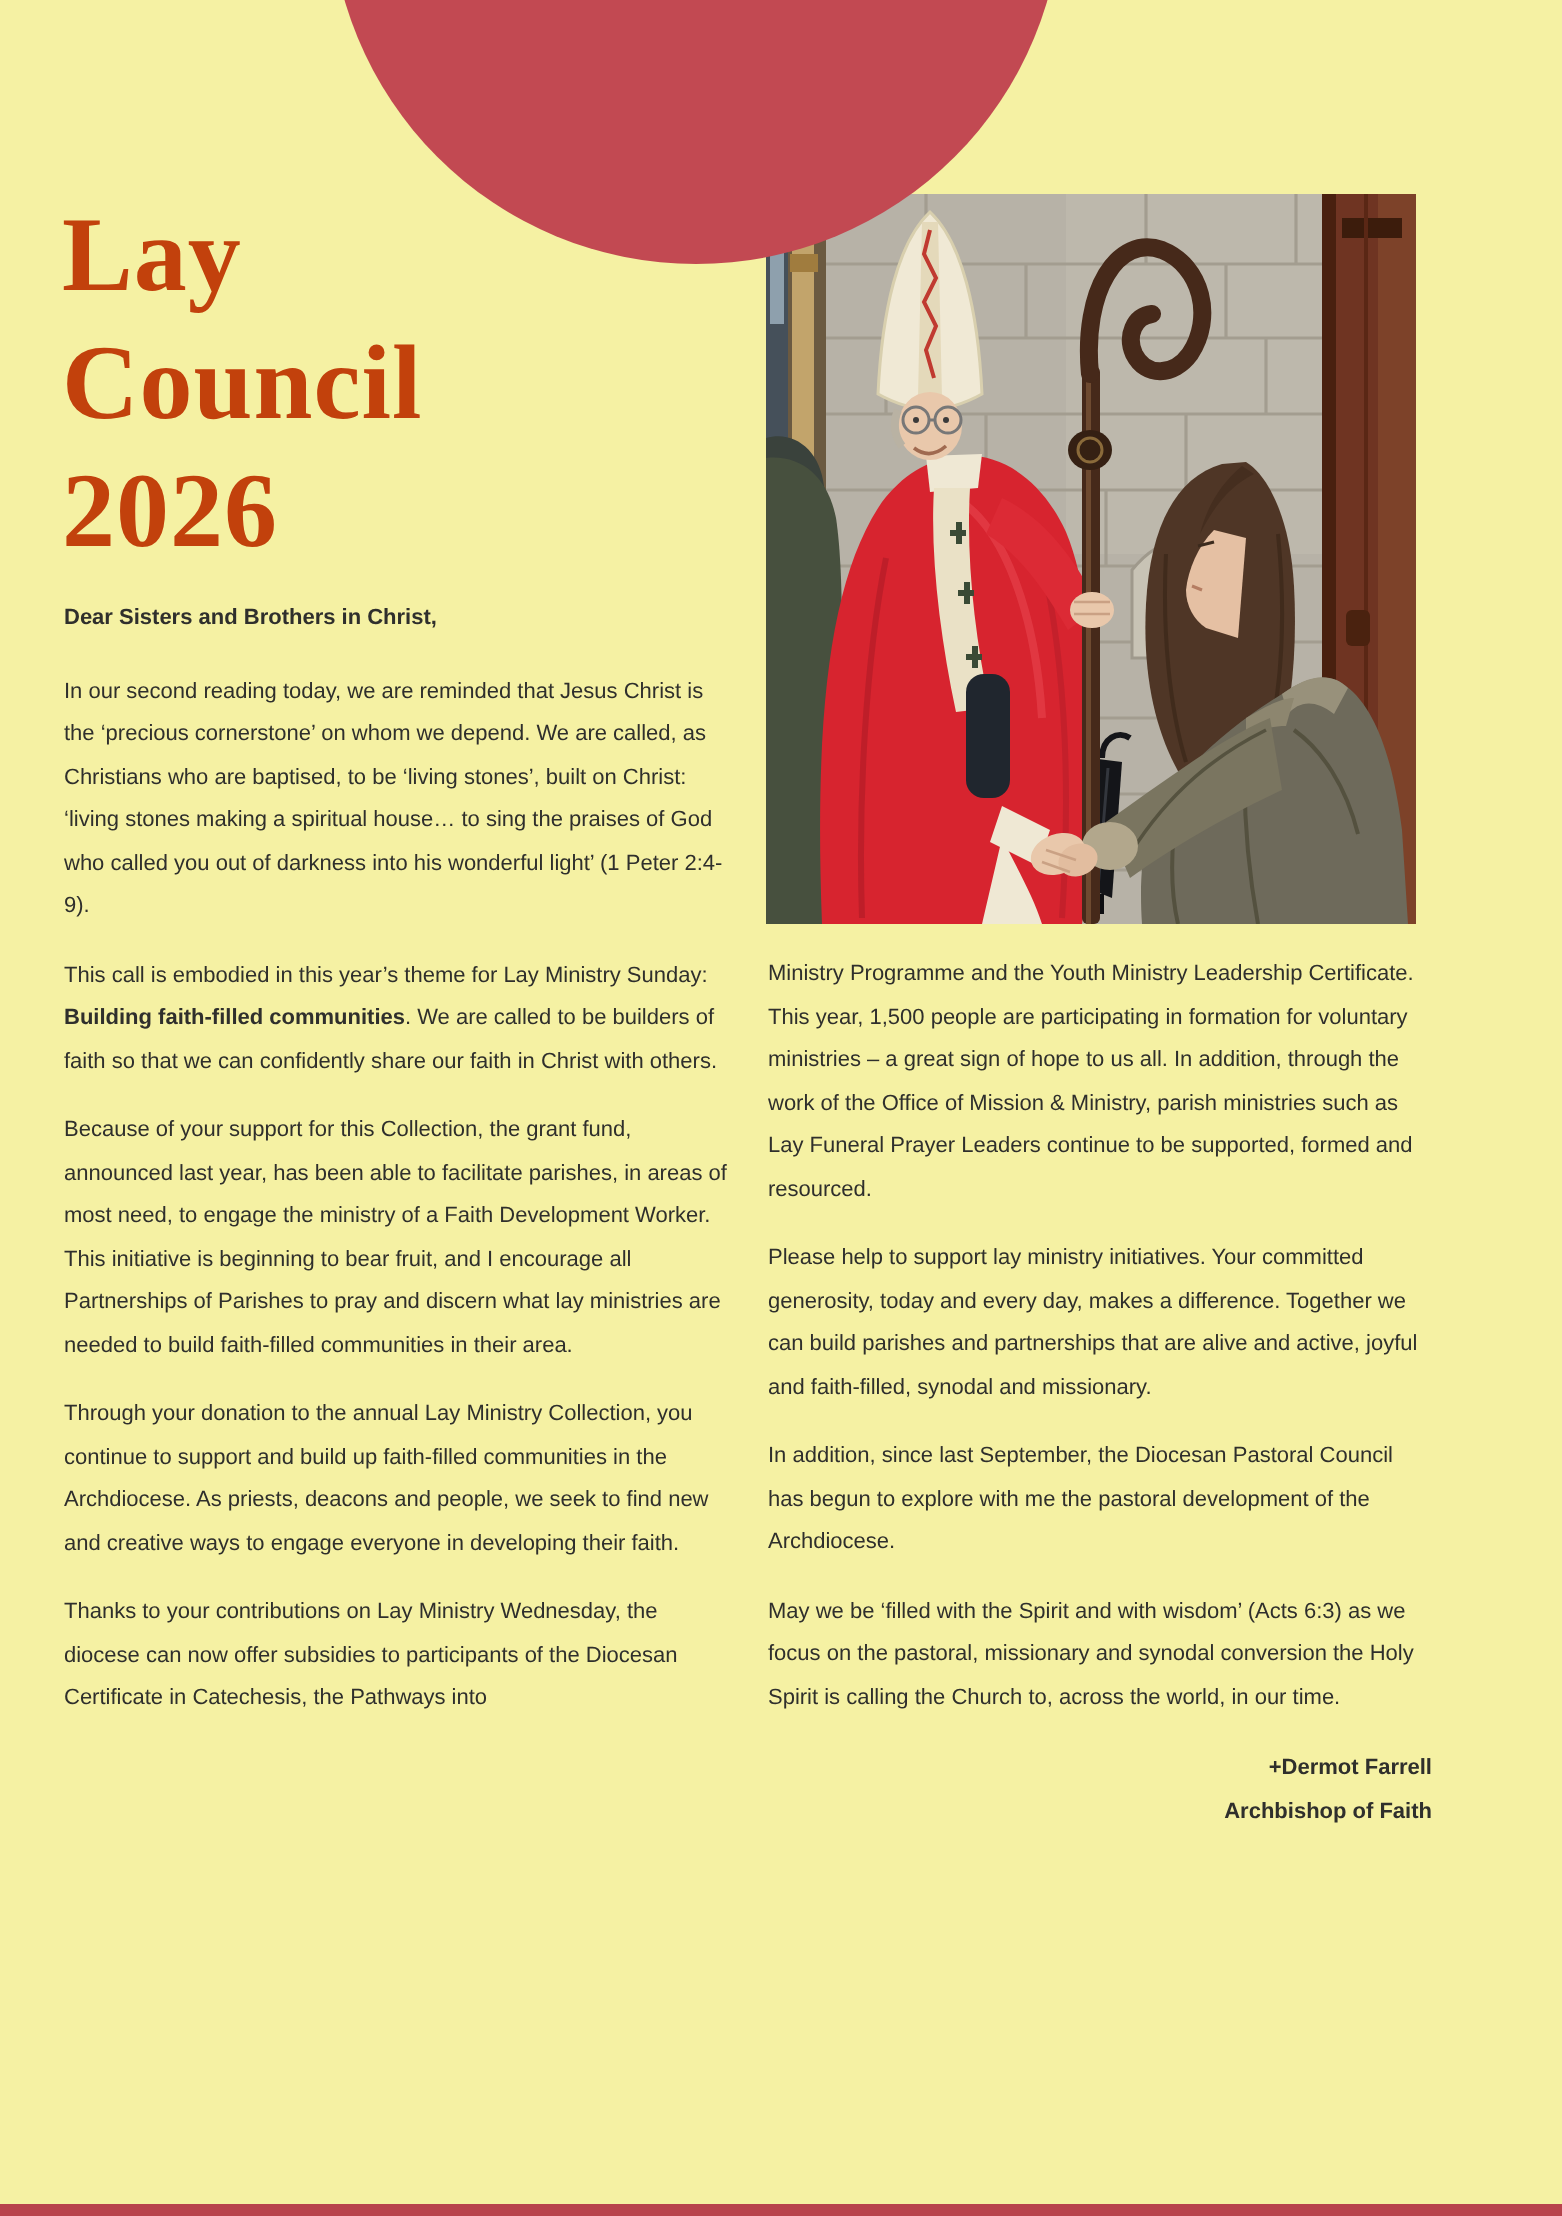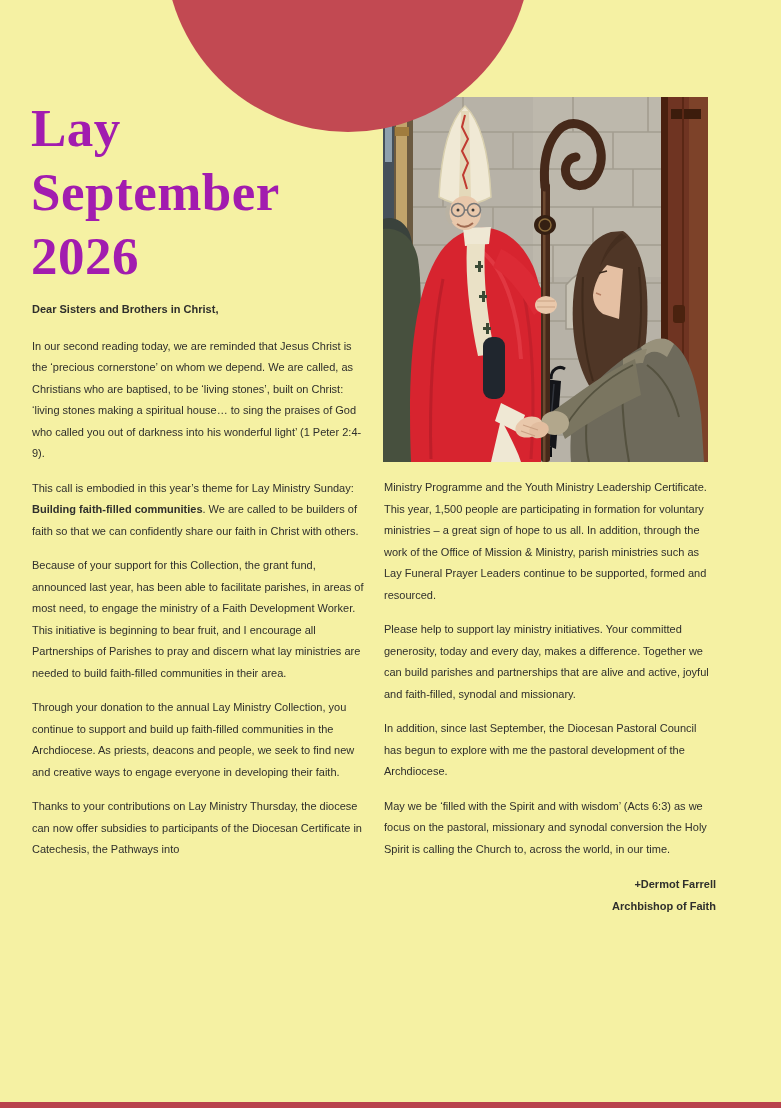--- a/index.html
+++ b/index.html
@@ -27,21 +27,21 @@
     z-index:4;
   }
   .title{
     position:absolute;
     left:31px;top:96px;
     margin:0;
     font-family:"Liberation Serif", serif;
     font-weight:bold;
     font-size:53px;
     line-height:64px;
-    color:#a21caf;
+    color:#c2410c;
     letter-spacing:.5px;
     z-index:2;
   }
   .photo{
     position:absolute;
     left:383px;top:97px;
     width:325px;height:365px;
     z-index:2;
     overflow:hidden;
   }
@@ -175,31 +175,31 @@
       <g>
         <ellipse cx="146" cy="330" rx="14" ry="10" fill="#e9c8ab" transform="rotate(-20 146 330)"></ellipse>
         <ellipse cx="156" cy="333" rx="10" ry="8" fill="#e2bd9f" transform="rotate(-20 156 333)"></ellipse>
         <path d="M138,334 l14,5 M140,328 l15,5" stroke="#caa184" stroke-width="1.2" fill="none"></path>
       </g>
     </svg>
   </div>
 
   <h1 class="title">
     <span>Lay</span><br>
-    <span>September</span><br>
+    <span>Council</span><br>
     <span>2026</span>
   </h1>
 
   <div class="col col-left">
     <p class="salutation">Dear Sisters and Brothers in Christ,</p>
     <p>In our second reading today, we are reminded that Jesus Christ is the ‘precious cornerstone’ on whom we depend. We are called, as Christians who are baptised, to be ‘living stones’, built on Christ: ‘living stones making a spiritual house… to sing the praises of God who called you out of darkness into his wonderful light’ (1 Peter 2:4-9).</p>
     <p><span>This call is embodied in this year’s theme for Lay Ministry Sunday: </span><span class="bold">Building faith-filled communities</span><span>. We are called to be builders of faith so that we can confidently share our faith in Christ with others.</span></p>
     <p>Because of your support for this Collection, the grant fund, announced last year, has been able to facilitate parishes, in areas of most need, to engage the ministry of a Faith Development Worker. This initiative is beginning to bear fruit, and I encourage all Partnerships of Parishes to pray and discern what lay ministries are needed to build faith-filled communities in their area.</p>
     <p>Through your donation to the annual Lay Ministry Collection, you continue to support and build up faith-filled communities in the Archdiocese. As priests, deacons and people, we seek to find new and creative ways to engage everyone in developing their faith.</p>
-    <p>Thanks to your contributions on Lay Ministry Thursday, the diocese can now offer subsidies to participants of the Diocesan Certificate in Catechesis, the Pathways into</p>
+    <p>Thanks to your contributions on Lay Ministry Wednesday, the diocese can now offer subsidies to participants of the Diocesan Certificate in Catechesis, the Pathways into</p>
   </div>
 
   <div class="col col-right">
     <p>Ministry Programme and the Youth Ministry Leadership Certificate. This year, 1,500 people are participating in formation for voluntary ministries – a great sign of hope to us all. In addition, through the work of the Office of Mission &amp; Ministry, parish ministries such as Lay Funeral Prayer Leaders continue to be supported, formed and resourced.</p>
     <p>Please help to support lay ministry initiatives. Your committed generosity, today and every day, makes a difference. Together we can build parishes and partnerships that are alive and active, joyful and faith-filled, synodal and missionary.</p>
     <p>In addition, since last September, the Diocesan Pastoral Council has begun to explore with me the pastoral development of the Archdiocese.</p>
     <p>May we be ‘filled with the Spirit and with wisdom’ (Acts 6:3) as we focus on the pastoral, missionary and synodal conversion the Holy Spirit is calling the Church to, across the world, in our time.</p>
     <p class="signature">
       <span>+Dermot Farrell</span>
       <span>Archbishop of Faith</span>

